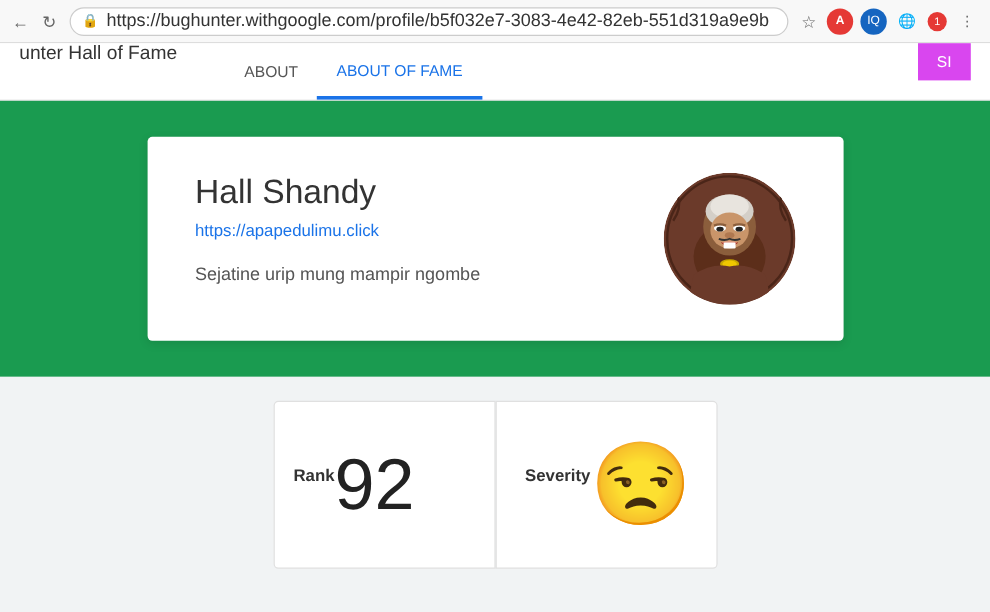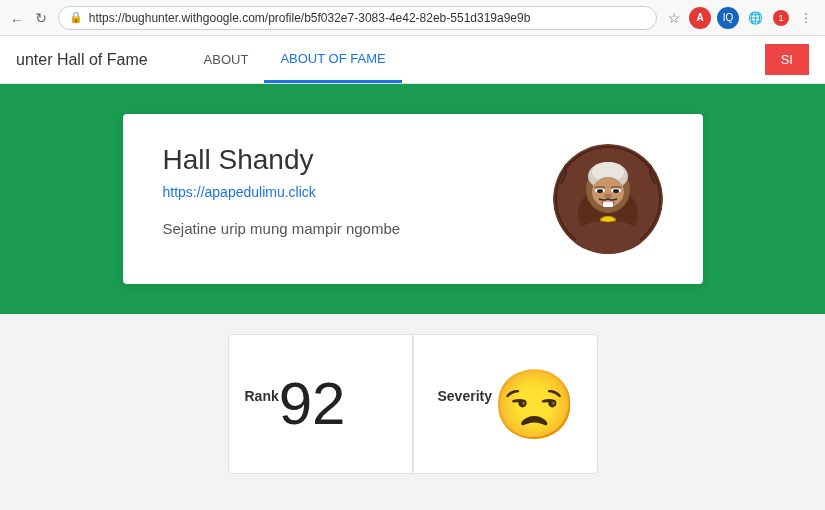--- a/index.html
+++ b/index.html
@@ -37,21 +37,21 @@
       border: 1px solid #ccc;
       border-radius: 12px;
       display: flex;
       align-items: center;
       padding: 0 10px;
       gap: 6px;
       font-size: 12px;
       color: #333;
     }
     .lock-icon { color: #555; font-size: 11px; }
-    .address-text { flex: 1; font-size: 12px; color: #333; }
+    .address-text { flex: 1; font-size: 15px; color: #333; }
     .browser-actions {
       display: flex;
       align-items: center;
       gap: 6px;
     }
     .browser-btn {
       width: 22px;
       height: 22px;
       border-radius: 50%;
       display: flex;
@@ -74,21 +74,21 @@
       align-items: center;
       justify-content: center;
       position: relative;
     }
 
     
     .site-header {
       background: white;
       height: 48px;
       display: flex;
-      align-items: center;
+      align-items: flex-start;
       padding: 0 16px;
       border-bottom: 1px solid #e0e0e0;
     }
     .site-logo {
       font-size: 16px;
       font-weight: 500;
       color: #333;
       margin-right: 40px;
     }
     .nav-links {
@@ -107,21 +107,21 @@
       cursor: pointer;
       position: relative;
     }
     .nav-link.active {
       color: #1a73e8;
       border-bottom: 3px solid #1a73e8;
       font-weight: 500;
     }
     .sign-in-btn {
       margin-left: auto;
-      background: #ef4444;
+      background: #d946ef;
       color: white;
       border: none;
       padding: 8px 16px;
       font-size: 13px;
       cursor: pointer;
       font-weight: 500;
     }
 
     
     .green-section {

